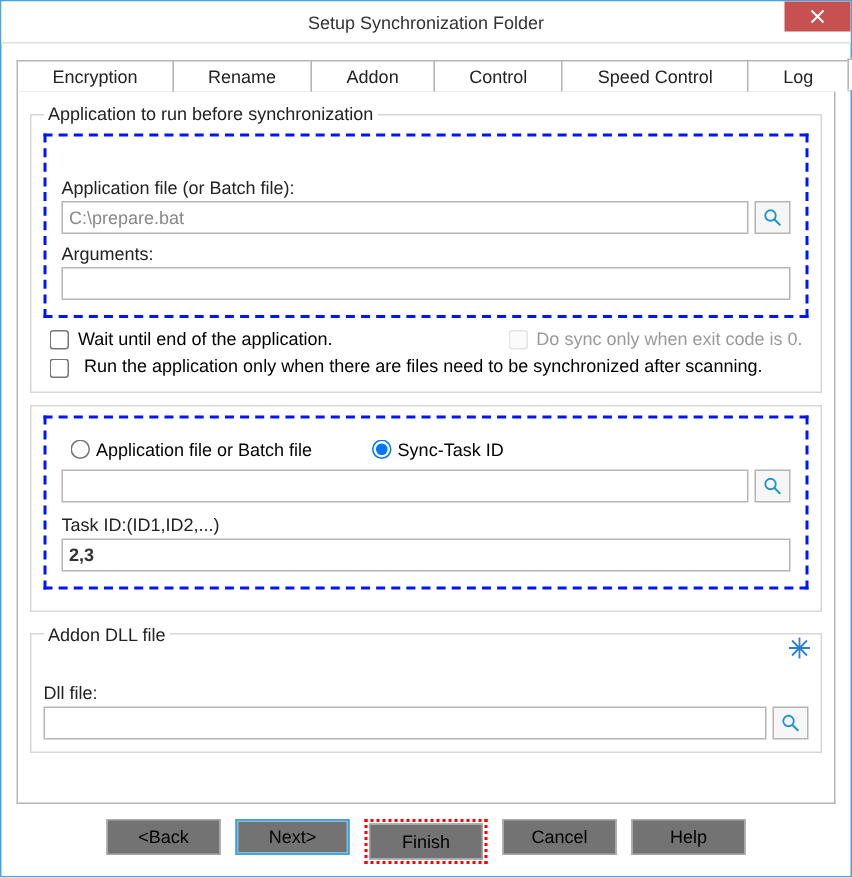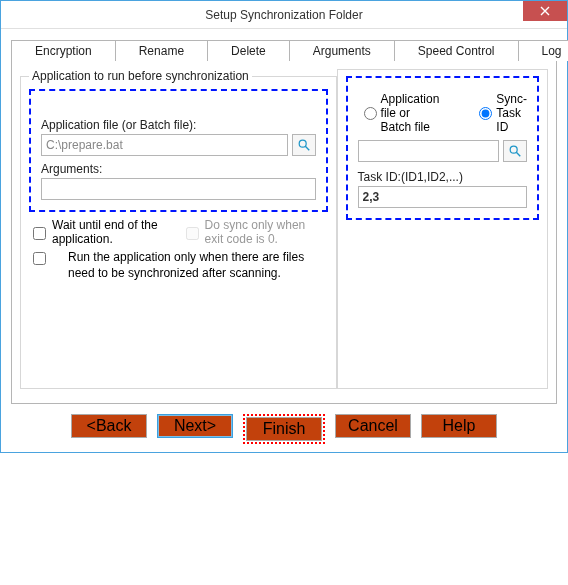--- a/index.html
+++ b/index.html
@@ -8,21 +8,21 @@
     font-family: "Segoe UI", Tahoma, sans-serif;
     font-size: 12px;
     background: #fff;
     width: 568px;
     height: 585px;
     overflow: hidden;
   }
   .window {
     border: 1px solid #4aa3df;
     width: 568px;
-    height: 453px;
+    height: 585px;
     display: flex;
     flex-direction: column;
     background: #fff;
   }
   .titlebar {
     height: 28px;
     background: #fff;
     border-bottom: 1px solid #e0e0e0;
     display: flex;
     align-items: center;
@@ -95,21 +95,21 @@
     position: relative;
     background:#fff;
   }
   .tab-scroll:last-child{ border-left:none;}
   .panel {
     border: 1px solid #b5b5b5;
     border-top: none;
     flex: 1;
     padding: 6px 8px 8px 8px;
     display: flex;
-    flex-direction: row;
+    flex-direction: column;
   }
   fieldset {
     border: 1px solid #d7d7d7;
     margin: 2px 0 6px 0;
     padding: 6px 8px 8px 8px;
     position: relative;
   }
   fieldset > legend {
     font-size: 12px;
     color: #222;
@@ -138,21 +138,21 @@
     height: 22px;
     border: 1px solid #b5b5b5;
     background: #f6f6f6;
     display: flex;
     align-items: center;
     justify-content: center;
     cursor: pointer;
     flex-shrink: 0;
   }
   .browse-btn svg { width: 14px; height: 14px; }
-  .chk-row { display: flex; align-items: flex-start; gap: 20px; margin-top: 4px; font-size: 12px; }
+  .chk-row { display: flex; align-items: flex-start; gap: 8px; margin-top: 4px; font-size: 12px; }
   .chk-row input[type=checkbox]{ margin:2px 2px 0 0; }
   .chk-disabled { color: #999; }
   .radio-row { display: flex; gap: 40px; margin: 6px 0 6px 6px; }
   .radio-row label { display: flex; align-items: center; gap: 4px; cursor: pointer; }
   .radio-row input { margin:0; }
   .highlight-input {
     border: 1px solid #3aa0e0;
     font-weight: bold;
   }
   .star-badge {
@@ -166,23 +166,23 @@
   .button-bar {
     display: flex;
     justify-content: center;
     gap: 10px;
     padding: 10px 0 0 0;
   }
   .wbtn {
     min-width: 76px;
     height: 24px;
     border: 1px solid #a9a9a9;
-    background: #c2410c;
+    background: #737373;
     font-family: inherit;
-    font-size: 16px;
+    font-size: 12px;
     cursor: pointer;
     padding: 0 10px;
     display:flex; align-items:center; justify-content:center;
   }
   .wbtn.primary {
     border: 1px solid #3aa0e0;
     outline: 1px solid #7dbde4;
     outline-offset: -2px;
   }
   .red-dotted {
@@ -204,22 +204,22 @@
           <path d="M1 1 L9 9 M9 1 L1 9" stroke="#fff" stroke-width="1.4"></path>
         </svg>
     </div>
   </div>
 
   <div class="content">
 
     <div class="tabstrip">
       <div class="tab">Encryption</div>
       <div class="tab">Rename</div>
-      <div class="tab">Delete</div>
-      <div class="tab">Arguments</div>
+      <div class="tab">Addon</div>
+      <div class="tab">Control</div>
       <div class="tab">Speed Control</div>
       <div class="tab">Log</div>
       <div class="tab active">Application</div>
       <div class="tab" style="overflow:hidden; max-width:40px;">Misce</div>
       <div class="tab-scroll">◂</div>
       <div class="tab-scroll">▸</div>
     </div>
 
     <div class="panel">
 
@@ -282,20 +282,43 @@
                 </svg>
             </div>
           </div>
           <span class="label" style="margin-top:8px;">Task ID:(ID1,ID2,...)</span>
           <div class="row">
             <input type="text" class="highlight-input" value="2,3" style="">
           </div>
         </div>
       </fieldset>
 
+      <fieldset style="position:relative;">
+        <legend>Addon DLL file</legend>
+        <span class="star-badge">
+          <svg viewBox="0 0 16 16">
+              <g stroke="#2a7ed6" stroke-width="1.2" fill="none">
+                <line x1="8" y1="1" x2="8" y2="15"></line>
+                <line x1="1" y1="8" x2="15" y2="8"></line>
+                <line x1="3" y1="3" x2="13" y2="13"></line>
+                <line x1="13" y1="3" x2="3" y2="13"></line>
+              </g>
+            </svg>
+        </span>
+        <span class="label">Dll file:</span>
+        <div class="row">
+          <input type="text" value="" style="">
+          <div class="browse-btn">
+            <svg viewBox="0 0 16 16">
+                <circle cx="6.5" cy="6.5" r="4" fill="none" stroke="#1e96c8" stroke-width="1.4"></circle>
+                <line x1="9.5" y1="9.5" x2="14" y2="14" stroke="#1e96c8" stroke-width="1.6"></line>
+              </svg>
+          </div>
+        </div>
+      </fieldset>
 
     </div>
 
     <div class="button-bar">
       <button class="wbtn">&lt;Back</button>
       <button class="wbtn primary">Next&gt;</button>
       <span class="red-dotted">
         <button class="wbtn">Finish</button>
       </span>
       <button class="wbtn">Cancel</button>

